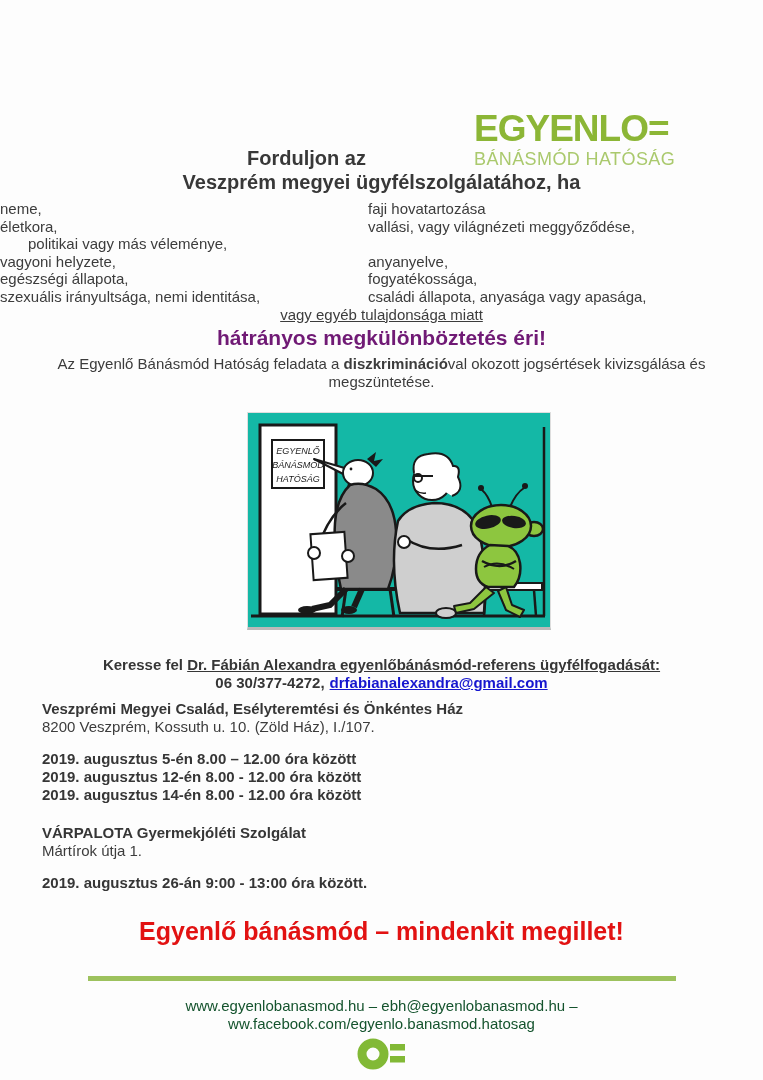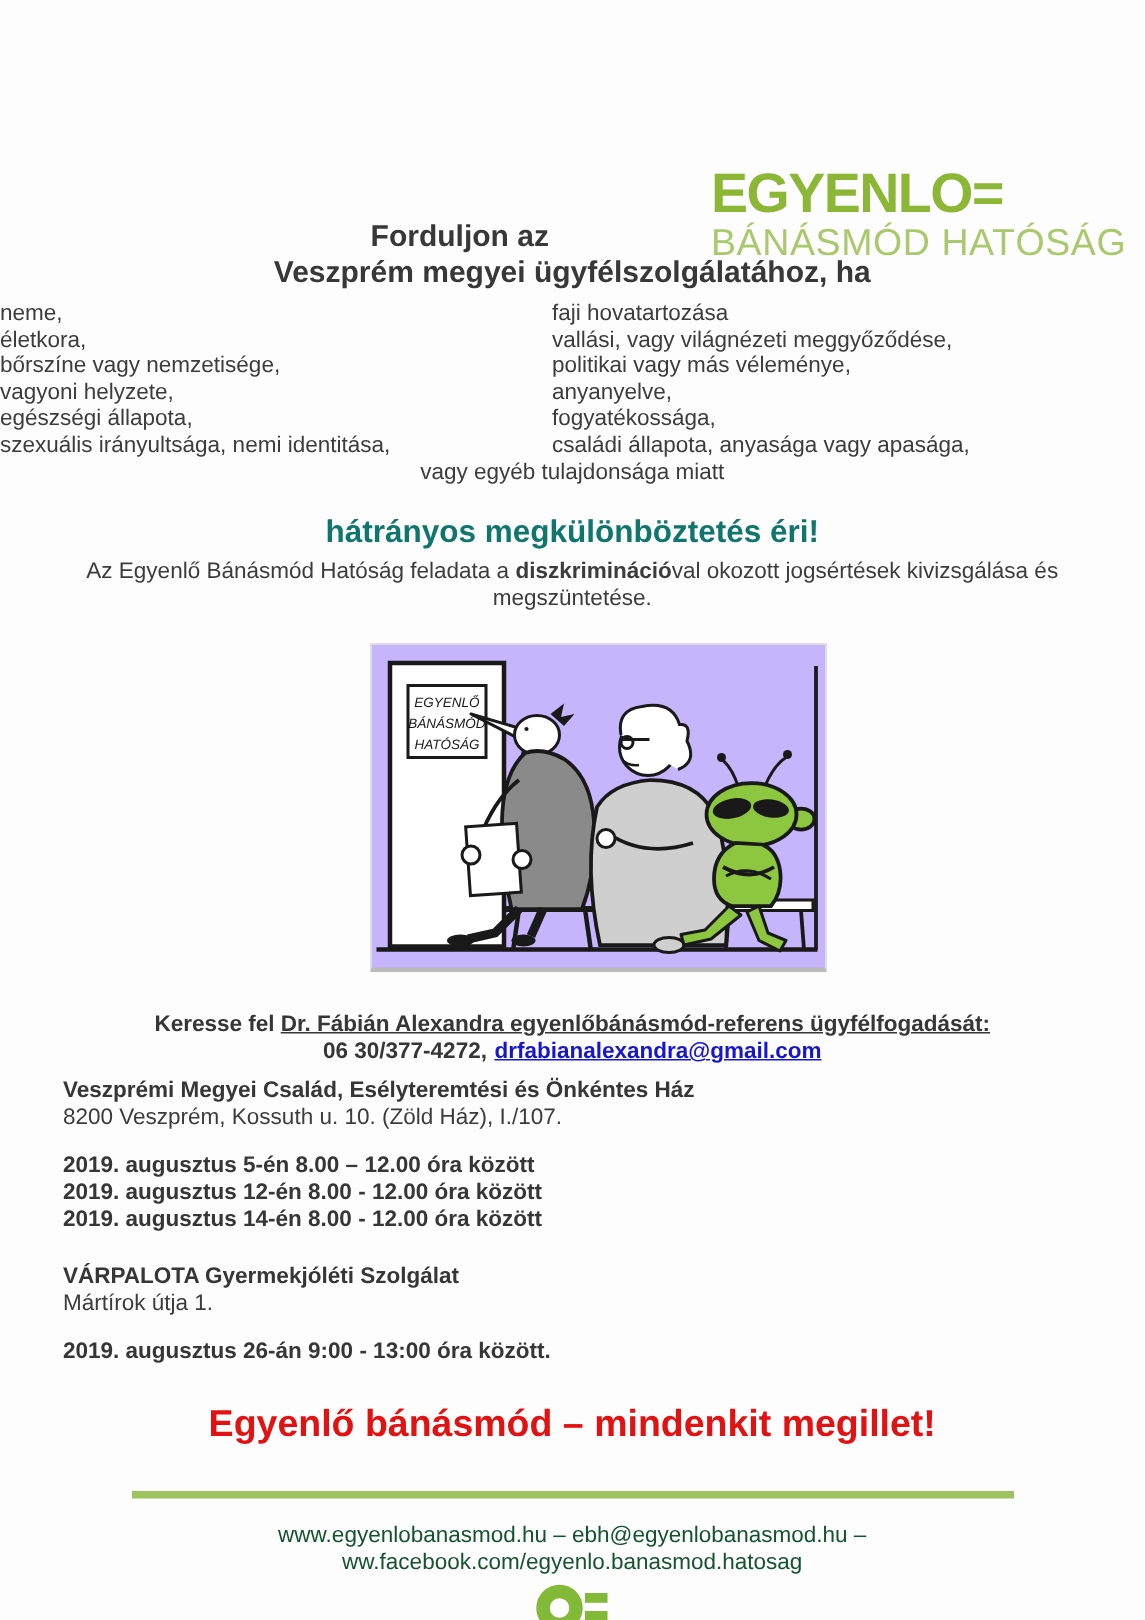--- a/index.html
+++ b/index.html
@@ -5,39 +5,39 @@
   html,body { margin:0; padding:0; background:#ffffff; }
   .page {
     position:relative; width:763px; height:1080px; margin:0 auto;
     background:#fdfdfd; overflow:hidden;
     font-family:"Liberation Sans","DejaVu Sans",sans-serif;
     color:#3c3c3c;
   }
   
   .logo { position:absolute; left:474px; top:110px; line-height:1; }
   .logo-title { font-size:37px; font-weight:bold; color:#8cb636; letter-spacing:-1px; }
-  .logo-sub  { font-size:25px; color:#aac96d; letter-spacing:0.4px; margin-top:3px; }
+  .logo-sub  { font-size:18px; color:#aac96d; letter-spacing:0.4px; margin-top:3px; }
 
   
   .heading { padding-top:146px; text-align:center; font-weight:bold; font-size:20px; color:#383838; line-height:24px; }
   .heading .line1 { padding-right:150px; }
 
   
   .grounds { margin-top:6px; font-size:15px; line-height:17.6px; }
   .grow { display:flex; }
   .gleft { width:340px; text-align:left; }
   .gright { margin-left:28px; text-align:left; }
-  .gfooter { text-align:center; line-height:17.6px; }
-
-  .warning { margin-top:19px; text-align:center; font-size:21px; font-weight:bold; color:#0f766e; line-height:26px; }
+  .gfooter { text-align:center; line-height:17.6px;text-decoration:underline; }
+
+  .warning { margin-top:2px; text-align:center; font-size:21px; font-weight:bold; color:#701a75; line-height:26px; }
   .mission { width:680px; margin:4px auto 0; text-align:center; font-size:15px; line-height:17.5px; }
   .mission b { font-weight:bold; }
 
   
-  .cartoon-wrap { width:302px; margin:22px 0 4px 247px; border:1px solid #dedede; border-bottom:3px solid #b9b9b9; background:#c4b5fd; }
+  .cartoon-wrap { width:302px; margin:22px 0 4px 247px; border:1px solid #dedede; border-bottom:3px solid #b9b9b9; background:#14b8a6; }
 
   
   .contact { margin-top:26px; text-align:center; font-size:15px; font-weight:bold; line-height:18px; color:#363636; }
   .contact .uline { text-decoration:underline; }
   .email-link { color:#1616cf; text-decoration:underline; margin-left:5px; }
 
   
   .venue { margin-left:42px; font-size:15px; line-height:18px; }
   .venue1 { margin-top:8px; }
   .venue2 { margin-top:20px; }
@@ -70,21 +70,20 @@
   <div class="grounds">
     <div class="grow">
       <div class="gleft">neme,</div>
       <div class="gright">faji hovatartozása</div>
     </div>
     <div class="grow">
       <div class="gleft">életkora,</div>
       <div class="gright">vallási, vagy világnézeti meggyőződése,</div>
     </div>
     <div class="grow">
-      <div class="gleft">bőrszíne vagy nemzetisége,</div>
       <div class="gright">politikai vagy más véleménye,</div>
     </div>
     <div class="grow">
       <div class="gleft">vagyoni helyzete,</div>
       <div class="gright">anyanyelve,</div>
     </div>
     <div class="grow">
       <div class="gleft">egészségi állapota,</div>
       <div class="gright">fogyatékossága,</div>
     </div>

